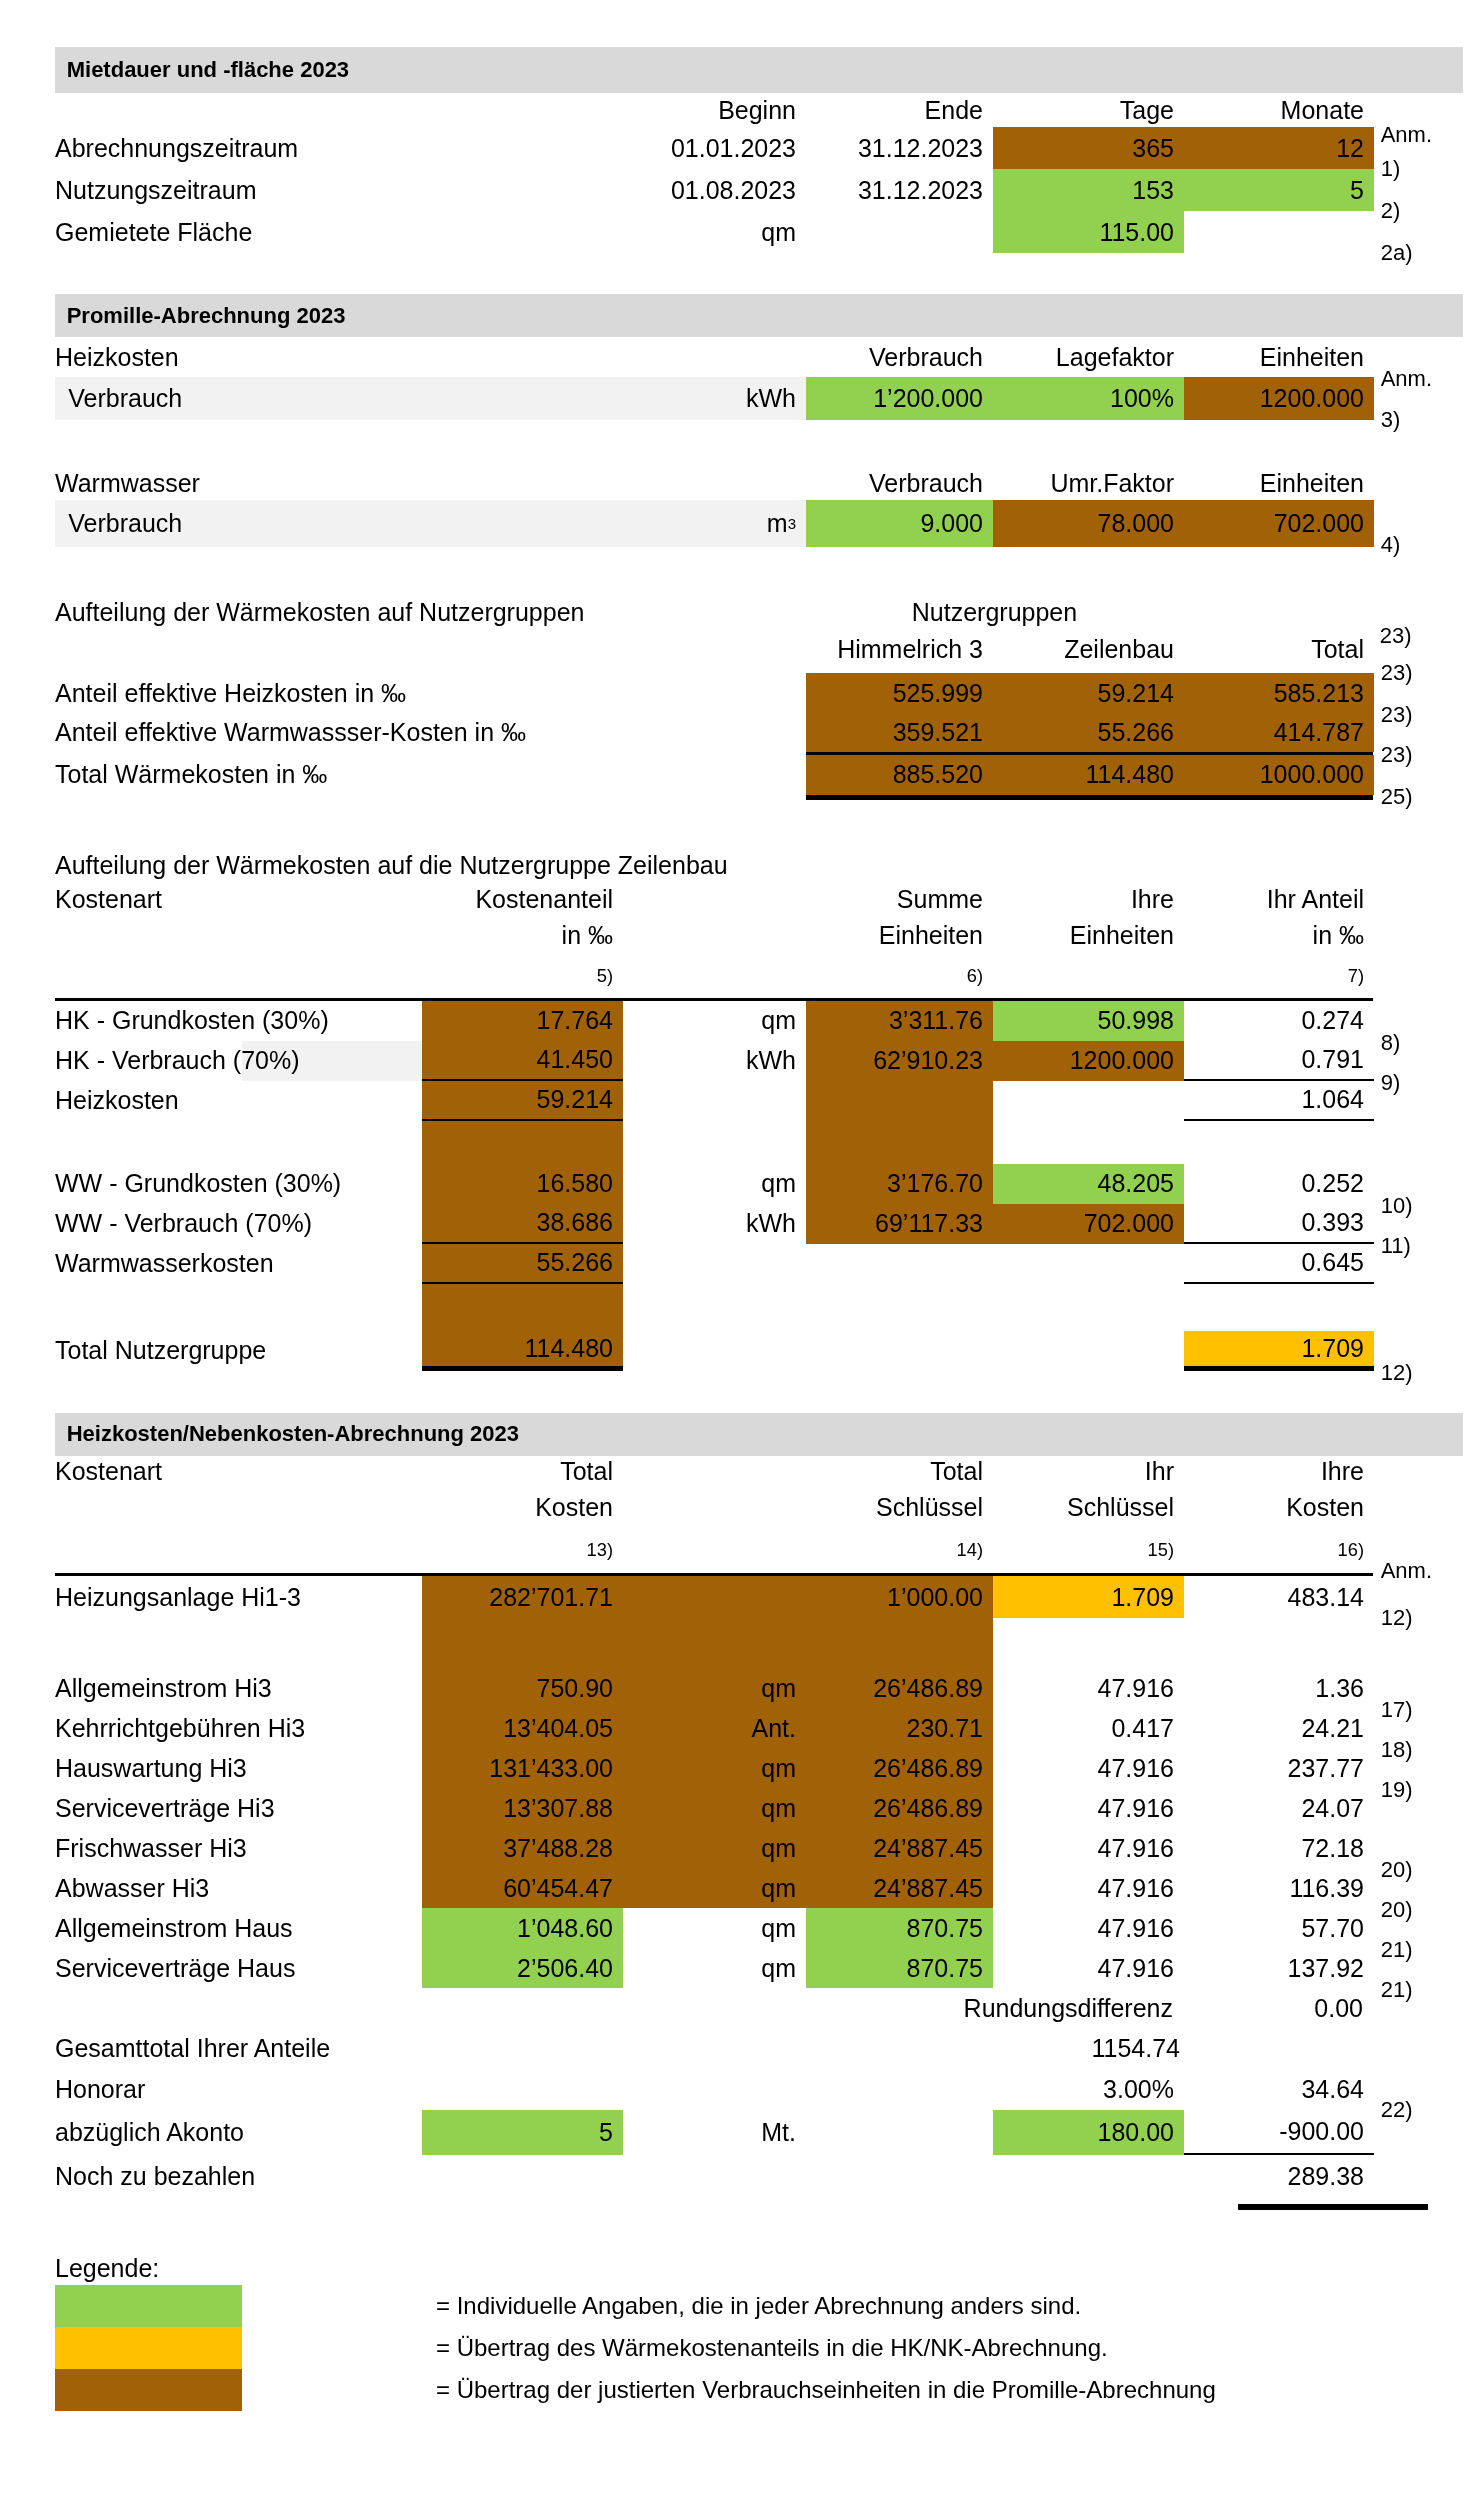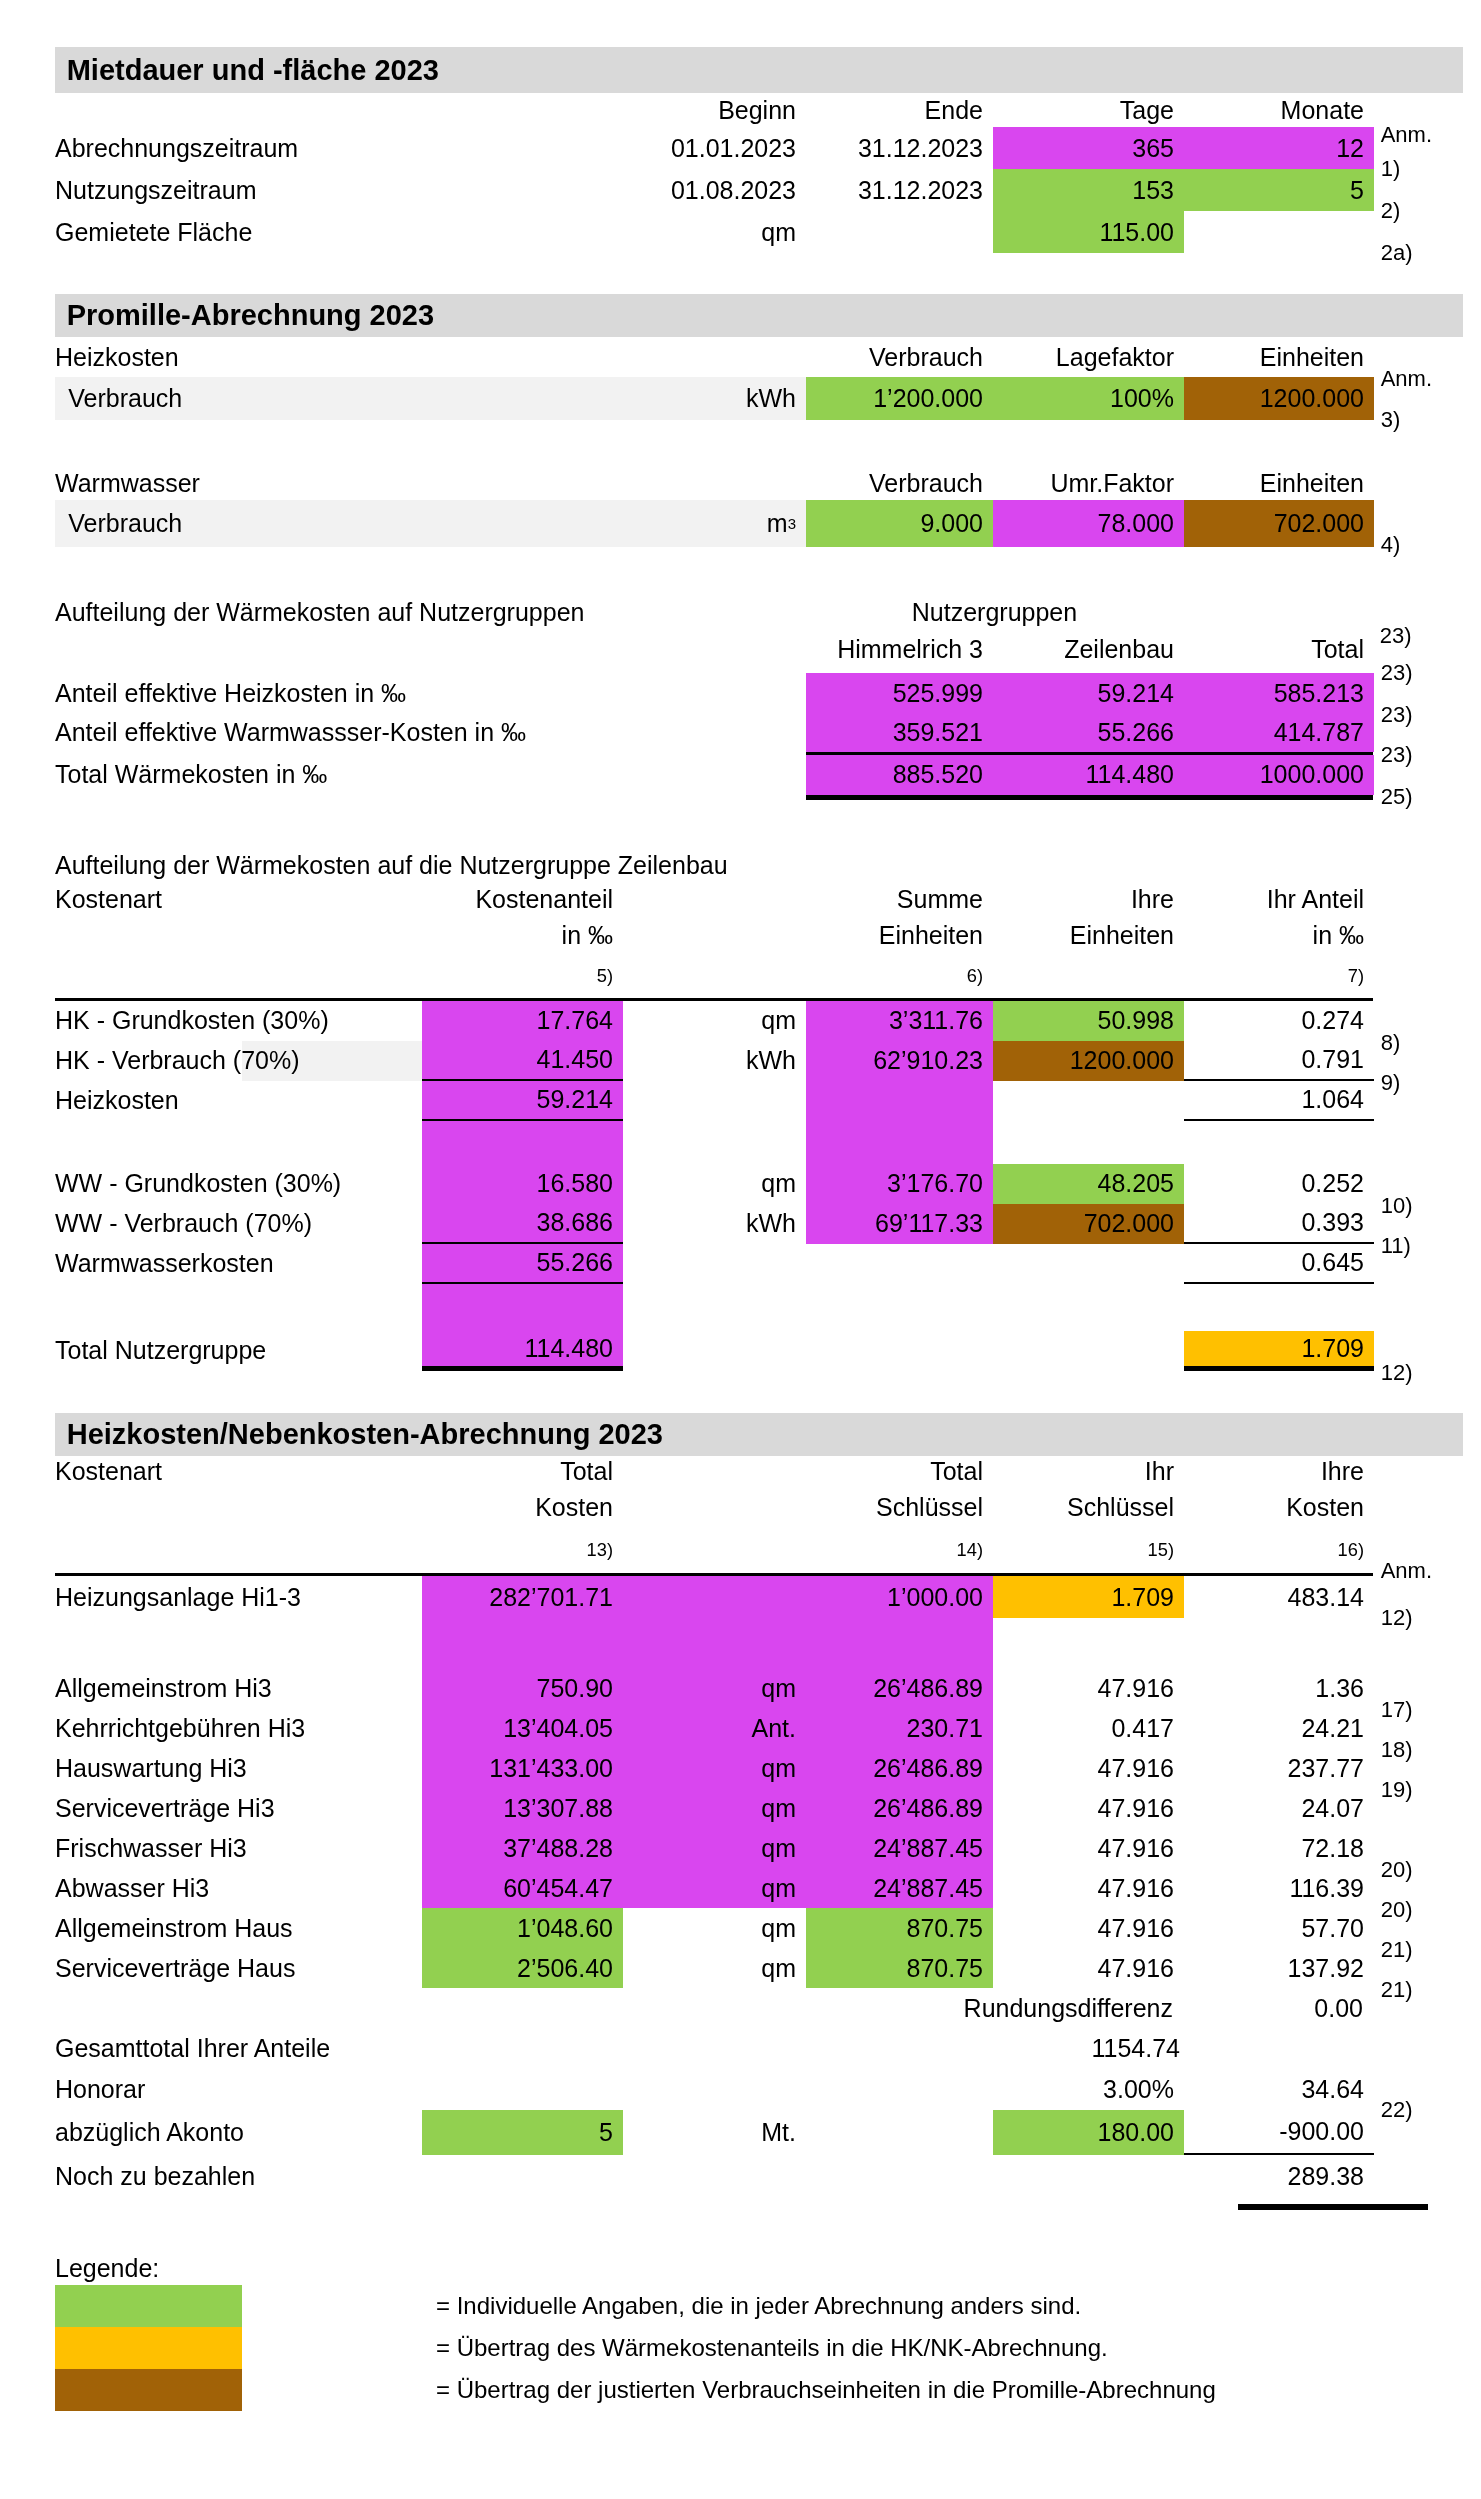--- a/index.html
+++ b/index.html
@@ -8,37 +8,37 @@
     width: 1481px; height: 2500px;
     font-family: "Liberation Sans", sans-serif;
     font-size: 25px; color: #000;
     overflow: hidden;
   }
   .page { position: relative; width: 1481px; height: 2500px; }
   .sp { width: 100%; }
   .bar {
     margin-left: 55px; width: 1408px; height: 43px;
     background: #d9d9d9; display: flex; align-items: center;
-    font-weight: bold; font-size: 29px; padding-left: 11.7px;
+    font-weight: bold; font-size: 22px; padding-left: 11.7px;
   }
   .r { display: flex; margin-left: 55px; }
   .c { display: flex; align-items: center; }
   .n { justify-content: flex-end; padding-right: 10px; text-align: right; }
   .l { justify-content: flex-start; }
   .wA { width: 367px; }
   .wB { width: 201px; }
   .wC { width: 183px; }
   .wD { width: 187px; }
   .wE { width: 191px; }
   .wF { width: 190px; }
   .wG { width: 105px; font-size: 22px; padding-left: 6.7px; margin-top: 42px; }
   .wABC { width: 751px; }
   .wDE { width: 377px; }
   .b { font-weight: normal; }
-  .pink { background: #d946ef; }
+  .pink { background: #a16207; }
   .green { background: #92d050; }
   .yellow { background: #a16207; text-align: center; }
   .orange { background: #ffc000; }
   .gray { background: #f2f2f2; }
   .grayrect { background: linear-gradient(to right, rgba(0,0,0,0) 187px, #f2f2f2 187px); }
   .hl { background: #000; margin-left: 55px; }
   .ub3 { border-bottom: 2.5px solid #000; }
   .ub6 { border-bottom: 5px solid #000; }
   .fn { font-size: 18.3px; }
   .ind { padding-left: 13.3px; }

